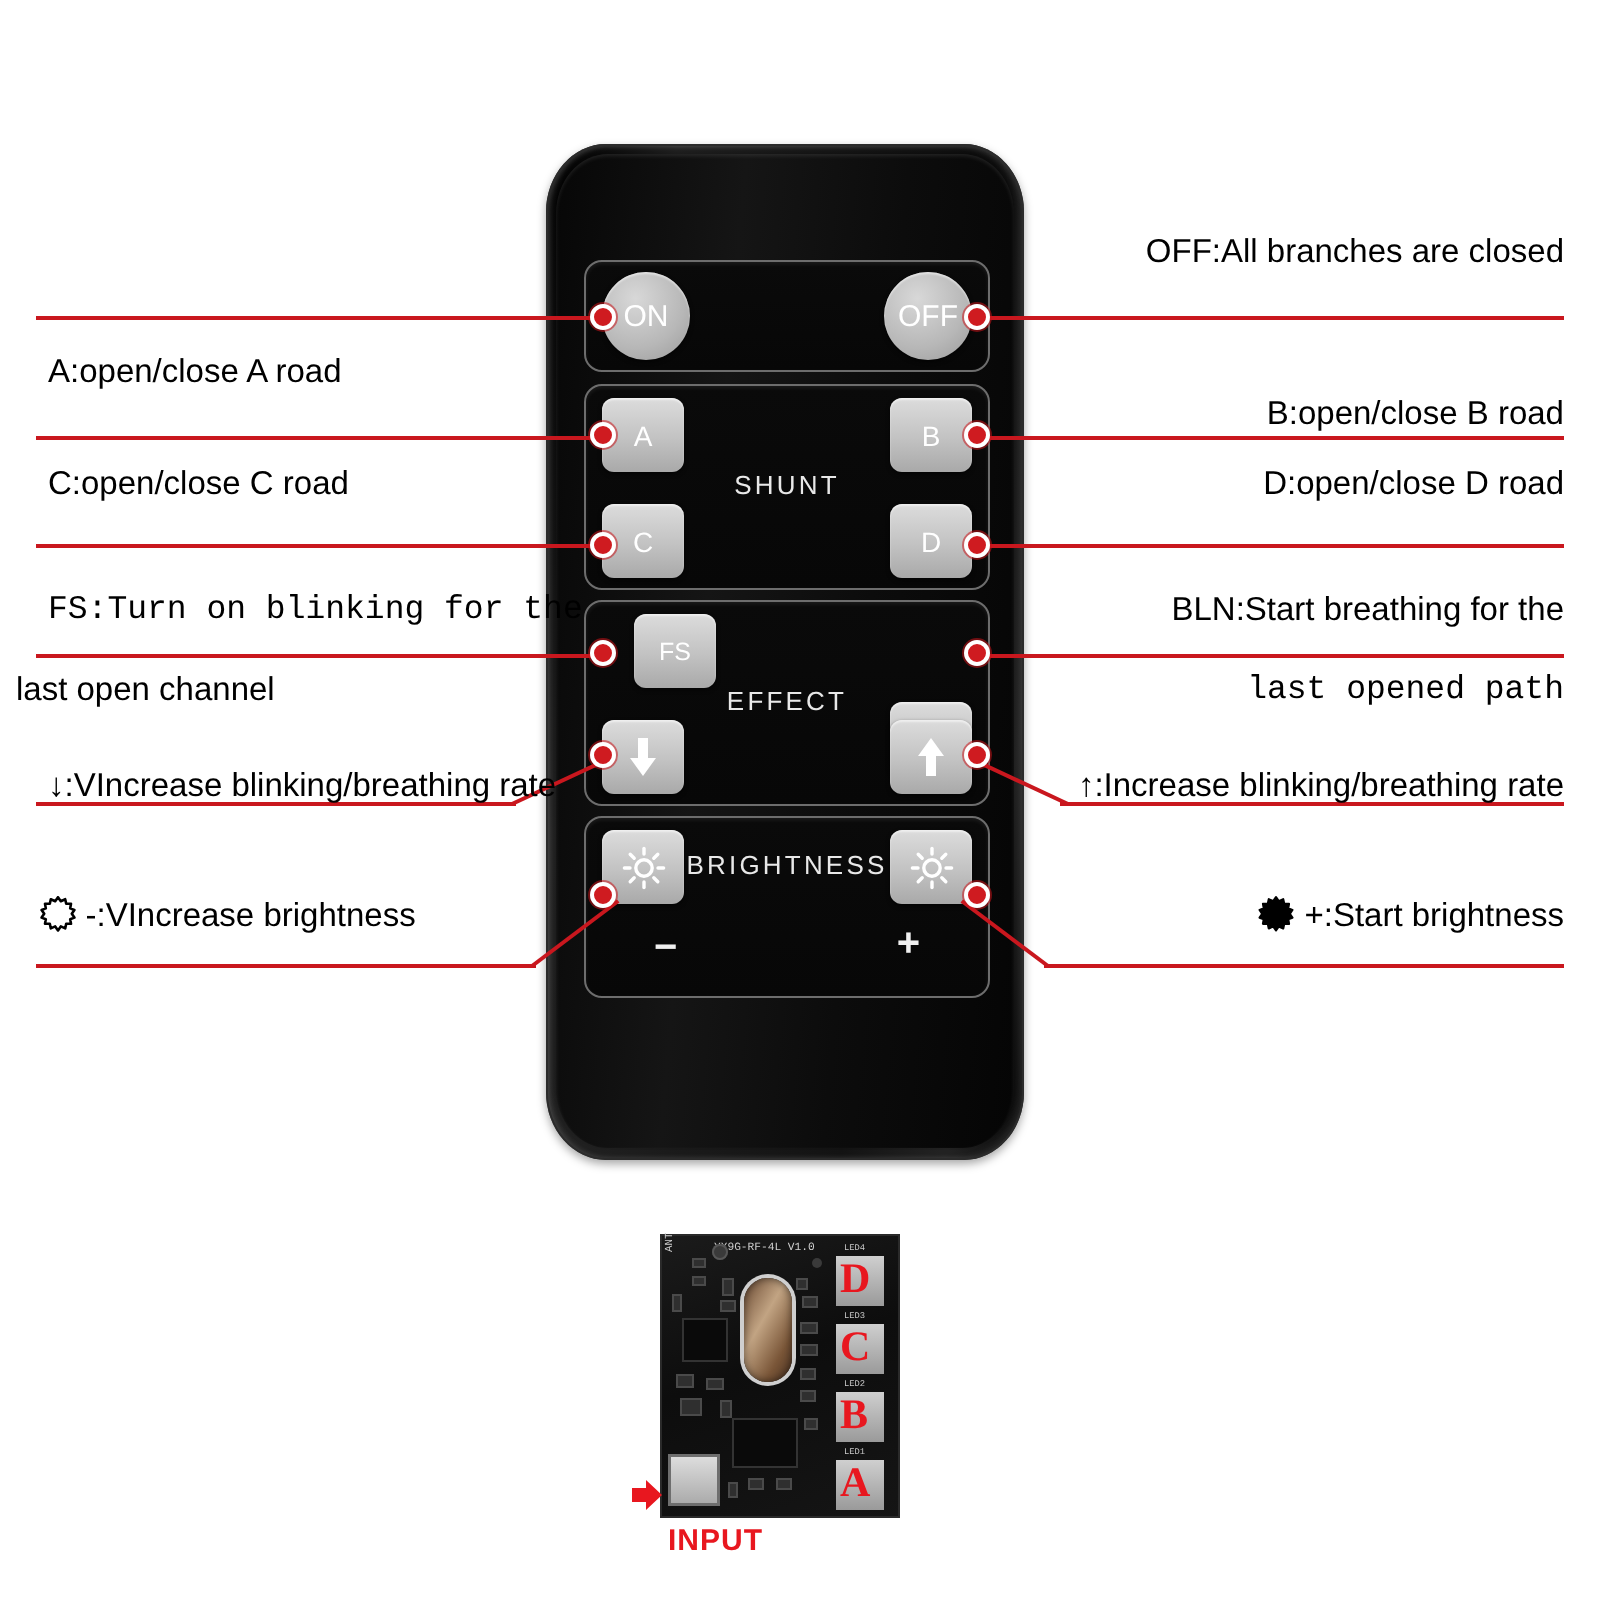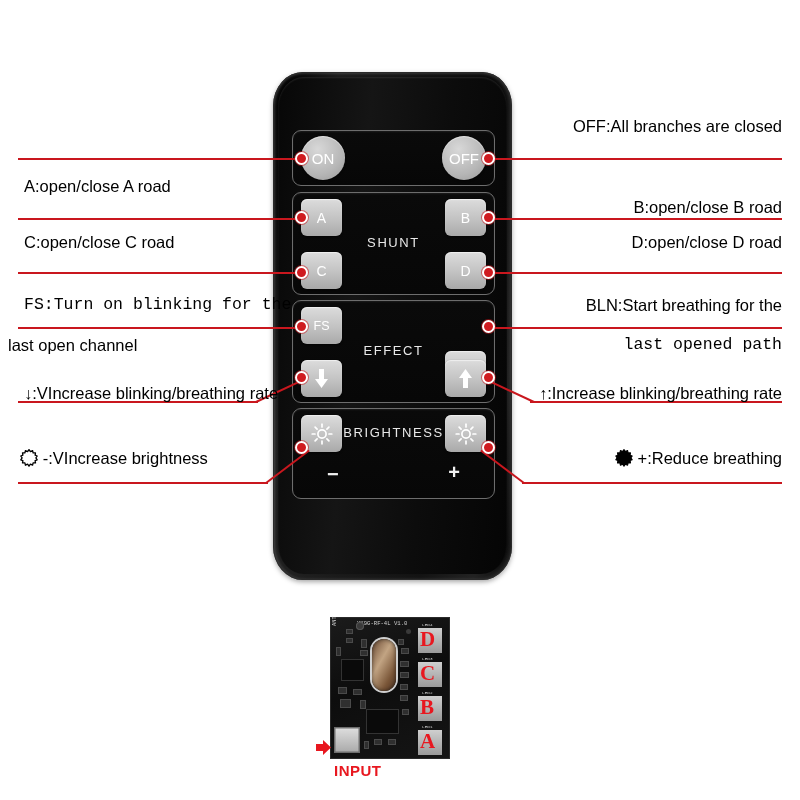--- a/index.html
+++ b/index.html
@@ -132,21 +132,21 @@
       <div class="btn-key" style="left:8px;bottom:5px;">
         <span>C</span>
       </div>
       <div class="btn-key" style="right:8px;bottom:5px;">
         <span>D</span>
       </div>
       <div class="group-label" style="top:42px;">SHUNT</div>
     </div>
 
     <div class="group" style="left:19px;top:228px;width:201px;height:101px;">
-      <div class="btn-key small-txt" style="left:8px;top:6px;">
+      <div class="btn-key small-txt" style="left:24px;top:6px;">
         <span>FS</span>
       </div>
       <div class="btn-key small-txt" style="right:8px;top:6px;margin-top:44px;">
         <span>BLN</span>
       </div>
       <div class="btn-key" style="left:8px;bottom:5px;">
         <span>
           <svg width="15" height="19" viewBox="0 0 15 19">
             <path d="M5 0 h5 v10 h4 L7.5 19 L1 10 h4 Z" fill="#ffffff"></path>
           </svg>
@@ -265,21 +265,21 @@
     </span><span>-:VIncrease brightness</span>
   </div>
 
   <div class="note right" style="right:18px;top:382px;">↑:Increase blinking/breathing rate</div>
 
   <div class="note right" style="right:18px;top:447px;">
     <span class="glyph">
       <svg width="18" height="18" viewBox="0 0 18 18" style="display:inline-block;vertical-align:-3px;">
         <path d="M9 0.6 10.4 2.6 12.6 1.6 13.1 3.9 15.5 3.9 15.1 6.2 17.2 7 15.9 8.9 17.2 10.8 15.1 11.6 15.5 13.9 13.1 13.9 12.6 16.2 10.4 15.2 9 17.2 7.6 15.2 5.4 16.2 4.9 13.9 2.5 13.9 2.9 11.6 0.8 10.8 2.1 8.9 0.8 7 2.9 6.2 2.5 3.9 4.9 3.9 5.4 1.6 7.6 2.6 Z" fill="#000000" stroke="#000000" stroke-width="1.1" stroke-linejoin="round"></path>
       </svg>
-    </span><span>+:Reduce breathing</span>
+    </span><span>+:Start brightness</span>
   </div>
 
   <div id="pcb">
     <div class="silk" style="left:27px;top:3px;font-size:5.6px;">YX9G-RF-4L  V1.0</div>
     <div class="silk" style="left:2px;top:9px;font-size:5.4px;transform:rotate(-90deg);transform-origin:0 0;">ANT</div>
 
     <div style="position:absolute;left:26px;top:5px;width:8px;height:8px;border-radius:50%;background:#3a3a3a;box-shadow:inset 0 0 0 1px #565656;"></div>
     <div style="position:absolute;left:76px;top:12px;width:5px;height:5px;border-radius:50%;background:#3a3a3a;"></div>
 
     <div style="position:absolute;left:42px;top:22px;width:24px;height:52px;border-radius:12px;background:linear-gradient(120deg,#6b4a33,#c2a483 40%,#7a5638 75%,#4e3423);box-shadow:0 0 0 2px #cfcfcf, inset 0 0 4px rgba(0,0,0,.55);"></div>

